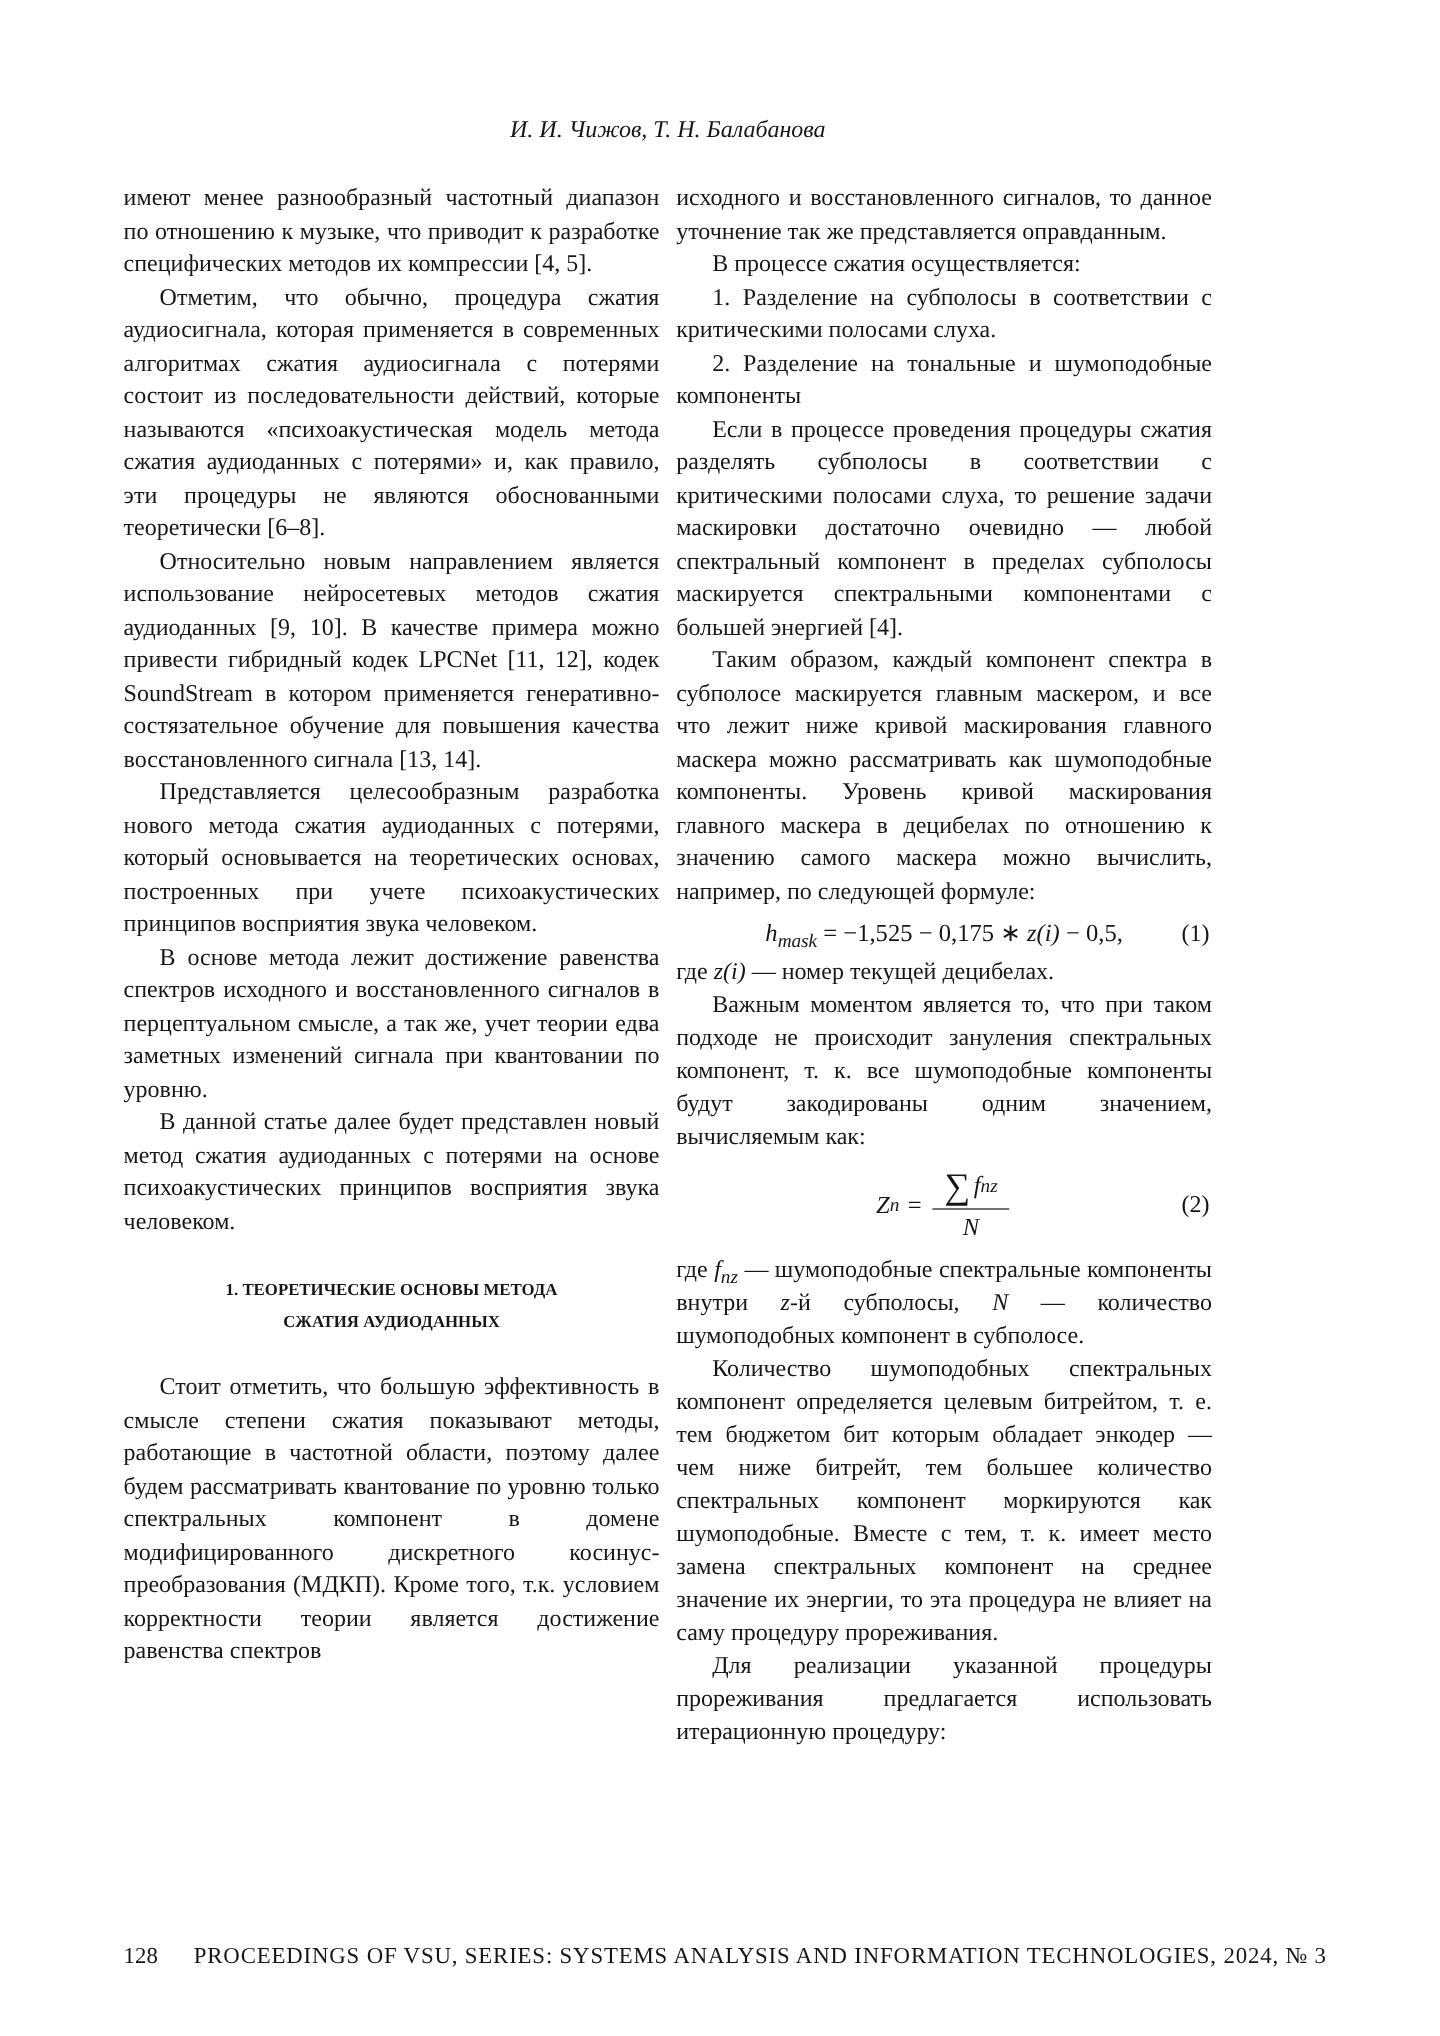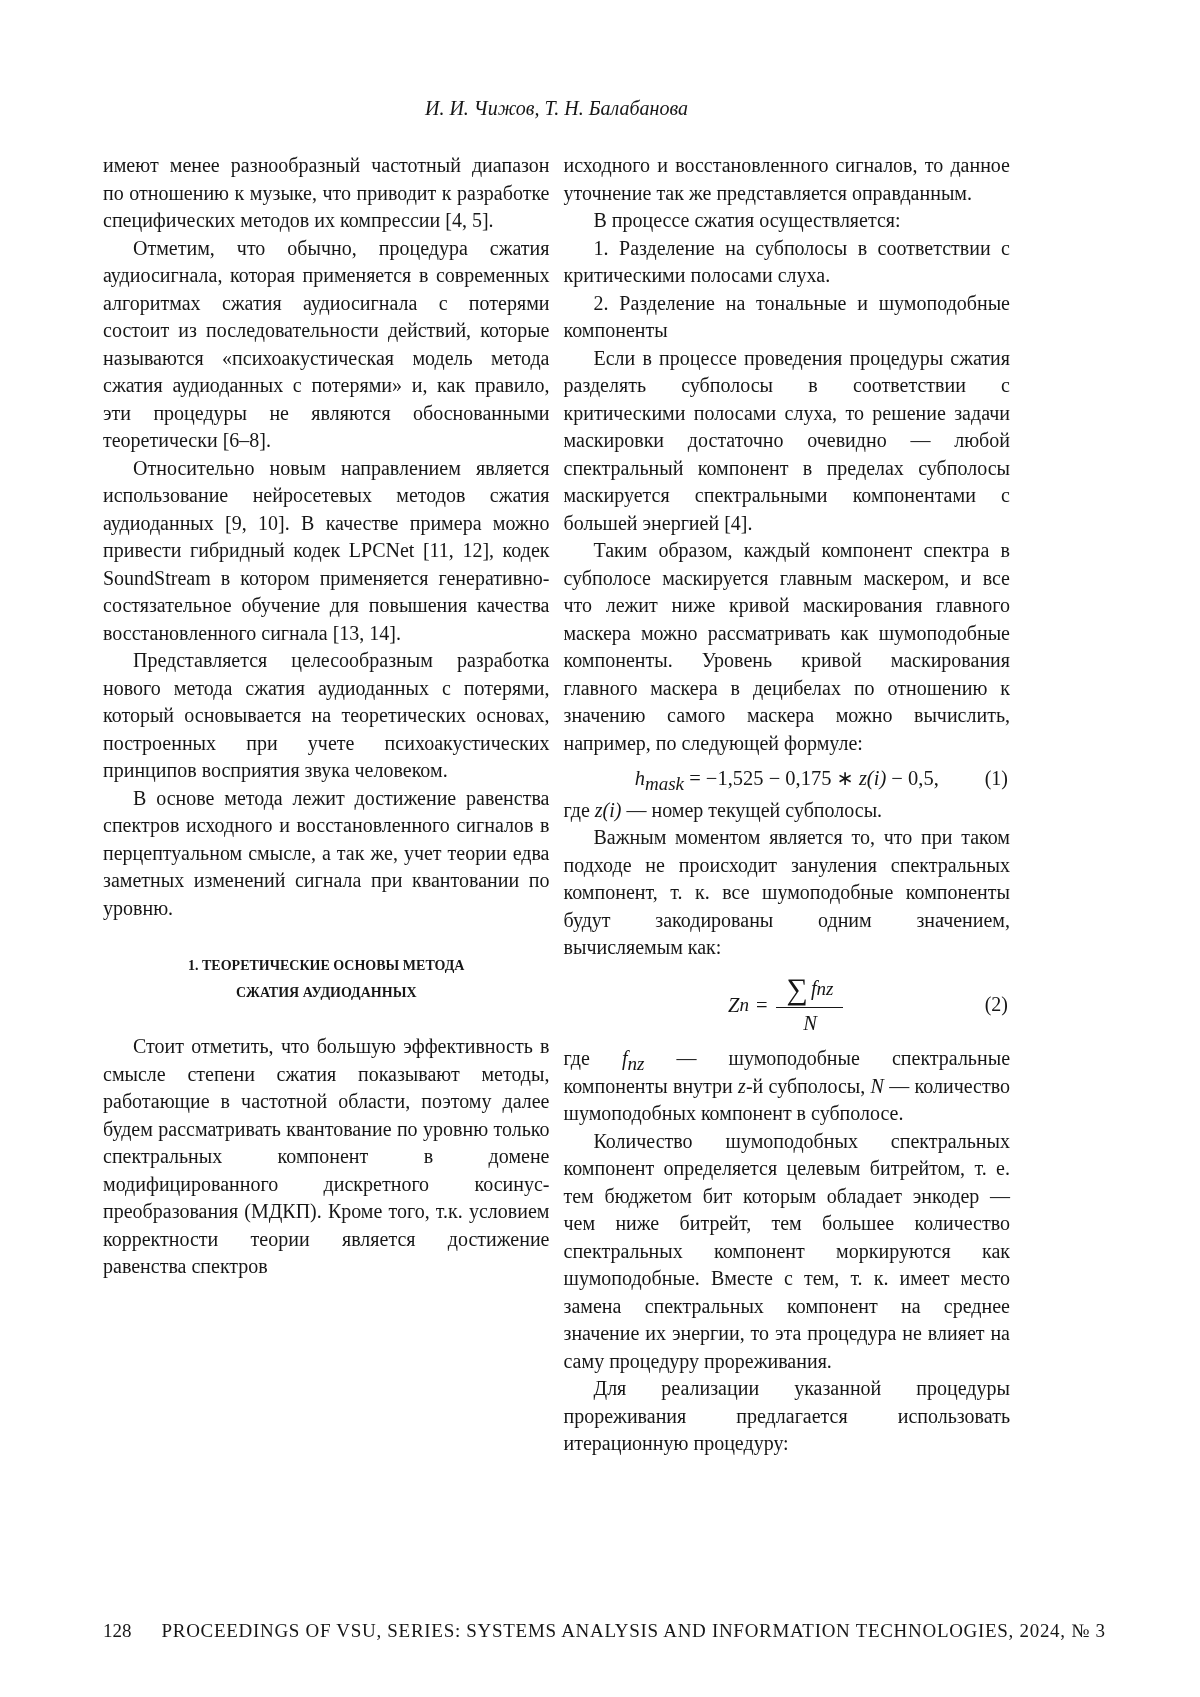--- a/index.html
+++ b/index.html
@@ -59,21 +59,21 @@
     justify-content:center;
     margin:8px 0 4px 0;
   }
   .formula-tall { margin:12px 0 8px 0; }
 
   .fexpr { font-size:20.5px; white-space:nowrap; }
   .fexpr-flex { display:inline-flex; align-items:center; }
   .fexpr i, .col i { font-style:italic; }
   .msub {
     font-style:italic;
-    font-size:19px;
+    font-size:16px;
     vertical-align:sub;
     line-height:0;
   }
   .feq { margin:0 7px; }
 
   .eqnum {
     position:absolute;
     right:2px;
     top:50%;
     transform:translateY(-50%);
@@ -126,20 +126,21 @@
   <div class="authors">И. И. Чижов, Т. Н. Балабанова</div>
 
   <div class="columns">
 
     <div class="col">
       <p class="noind">имеют менее разнообразный частотный диапазон по отношению к музыке, что приводит к разработке специфических методов их компрессии [4, 5].</p>
       <p class="ind">Отметим, что обычно, процедура сжатия аудиосигнала, которая применяется в современных алгоритмах сжатия аудиосигнала с потерями состоит из последовательности действий, которые называются «психоакустическая модель метода сжатия аудиоданных с потерями» и, как правило, эти процедуры не являются обоснованными теоретически [6–8].</p>
       <p class="ind">Относительно новым направлением является использование нейросетевых методов сжатия аудиоданных [9, 10]. В качестве примера можно привести гибридный кодек LPCNet [11, 12], кодек SoundStream в котором применяется генеративно-состязательное обучение для повышения качества восстановленного сигнала [13, 14].</p>
       <p class="ind">Представляется целесообразным разработка нового метода сжатия аудиоданных с потерями, который основывается на теоретических основах, построенных при учете психоакустических принципов восприятия звука человеком.</p>
       <p class="ind">В основе метода лежит достижение равенства спектров исходного и восстановленного сигналов в перцептуальном смысле, а так же, учет теории едва заметных изменений сигнала при квантовании по уровню.</p>
+      <p class="ind">В данной статье далее будет представлен новый метод сжатия аудиоданных с потерями на основе психоакустических принципов восприятия звука человеком.</p>
 
       <h2 class="section-heading">
         <span class="hl">1. ТЕОРЕТИЧЕСКИЕ ОСНОВЫ МЕТОДА</span>
         <span class="hl">СЖАТИЯ АУДИОДАННЫХ</span>
       </h2>
 
       <p class="ind">Стоит отметить, что большую эффективность в смысле степени сжатия показывают методы, работающие в частотной области, поэтому далее будем рассматривать квантование по уровню только спектральных компонент в домене модифицированного дискретного косинус-преобразования (МДКП). Кроме того, т.к. условием корректности теории является достижение равенства спектров</p>
     </div>
 
     <div class="col">
@@ -148,21 +149,21 @@
       <p class="ind">1. Разделение на субполосы в соответствии с критическими полосами слуха.</p>
       <p class="ind">2. Разделение на тональные и шумоподобные компоненты</p>
       <p class="ind">Если в процессе проведения процедуры сжатия разделять субполосы в соответствии с критическими полосами слуха, то решение задачи маскировки достаточно очевидно — любой спектральный компонент в пределах субполосы маскируется спектральными компонентами с большей энергией [4].</p>
       <p class="ind">Таким образом, каждый компонент спектра в субполосе маскируется главным маскером, и все что лежит ниже кривой маскирования главного маскера можно рассматривать как шумоподобные компоненты. Уровень кривой маскирования главного маскера в децибелах по отношению к значению самого маскера можно вычислить, например, по следующей формуле:</p>
 
       <div class="formula">
         <span class="fexpr"><i>h</i><sub class="msub">mask</sub><span> = −1,525 − 0,175 ∗ </span><i>z(i)</i><span> − 0,5,</span></span>
         <span class="eqnum">(1)</span>
       </div>
 
-      <p class="noind"><span>где </span><i>z(i)</i><span> — номер текущей субполосы.</span></p>
+      <p class="noind"><span>где </span><i>z(i)</i><span> — номер текущей децибелах.</span></p>
 
       <p class="ind">Важным моментом является то, что при таком подходе не происходит зануления спектральных компонент, т. к. все шумоподобные компоненты будут закодированы одним значением, вычисляемым как:</p>
 
       <div class="formula formula-tall">
         <span class="fexpr fexpr-flex">
             <i>Z</i>
             <sub class="msub">n</sub>
             <span class="feq">=</span>
             <span class="frac">
               <span class="num">

